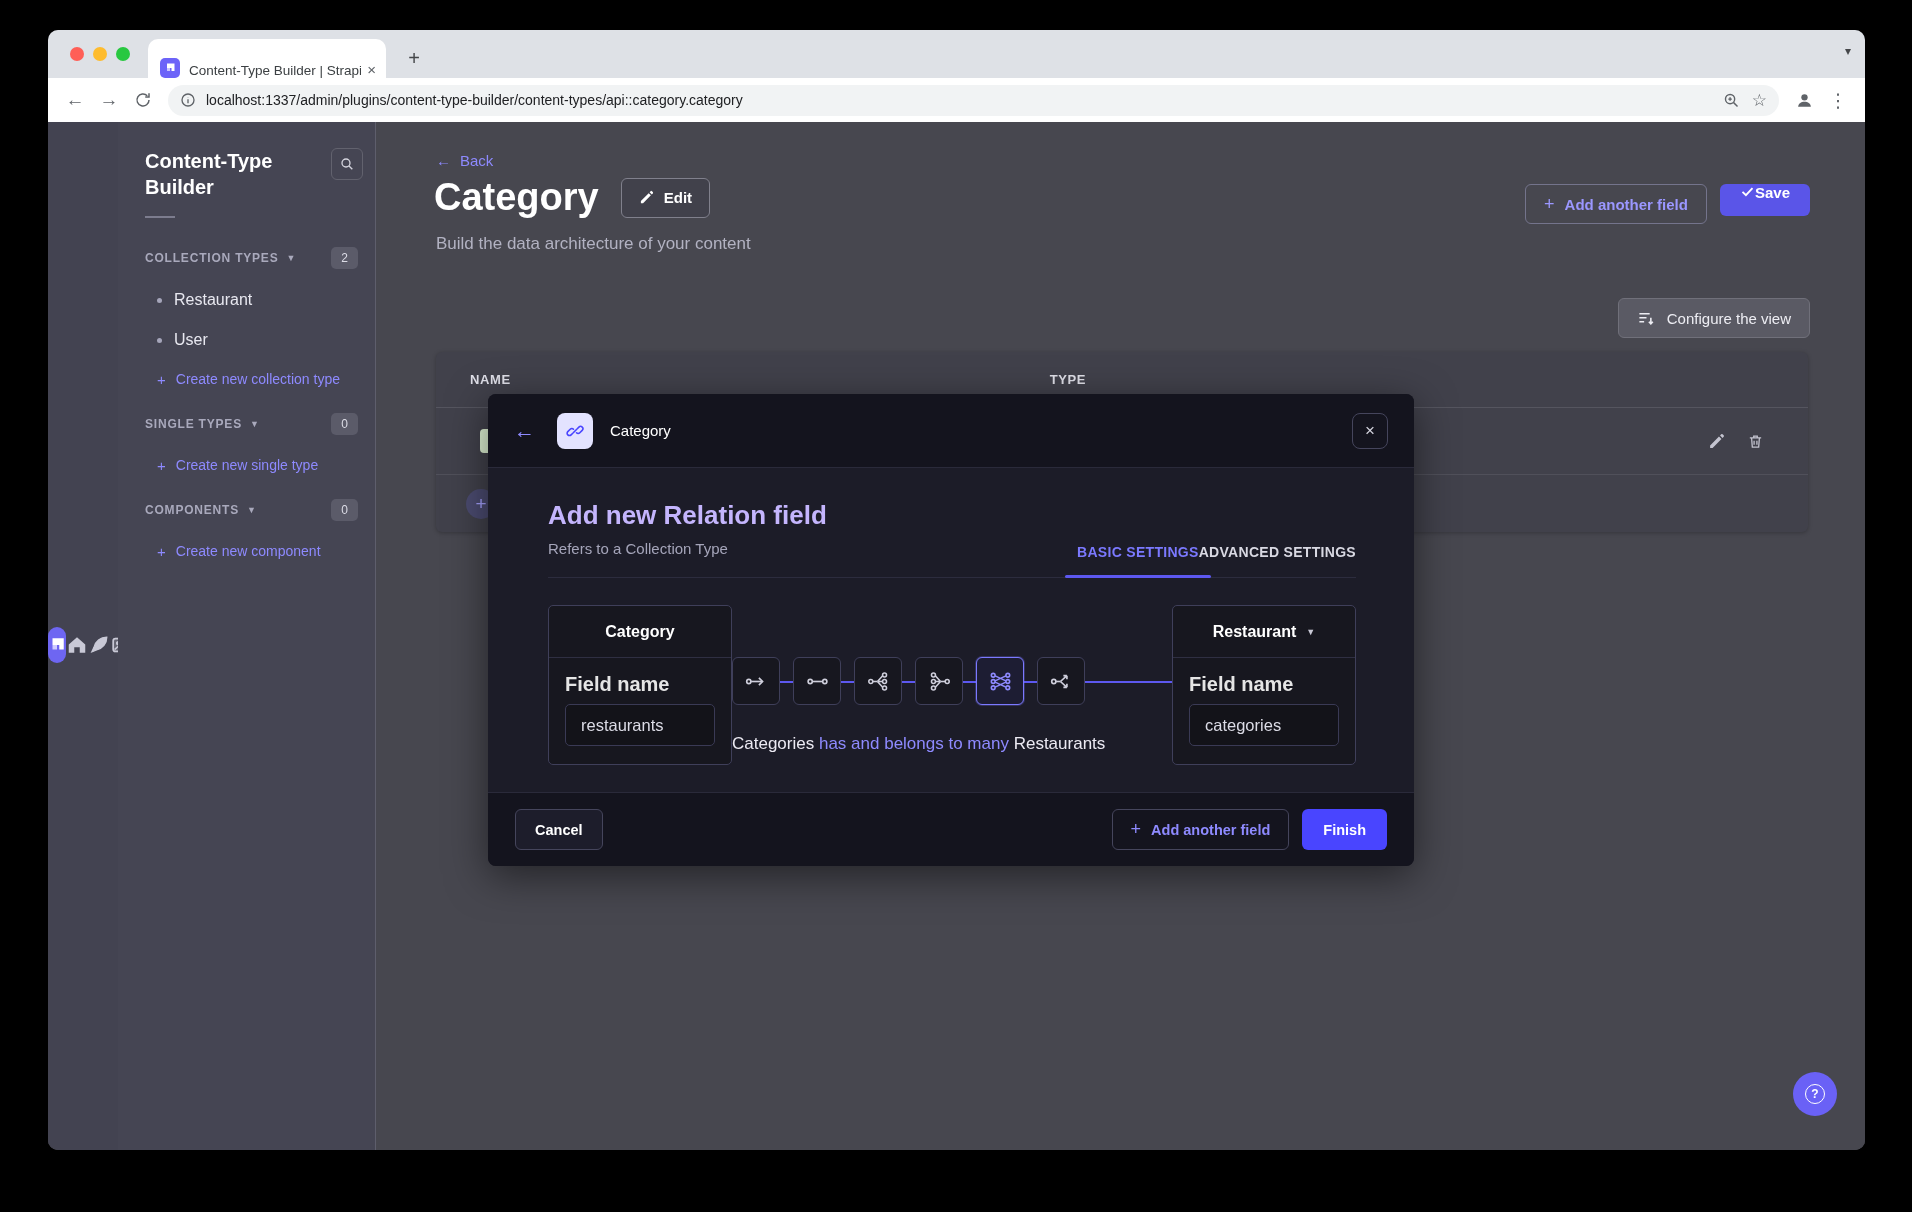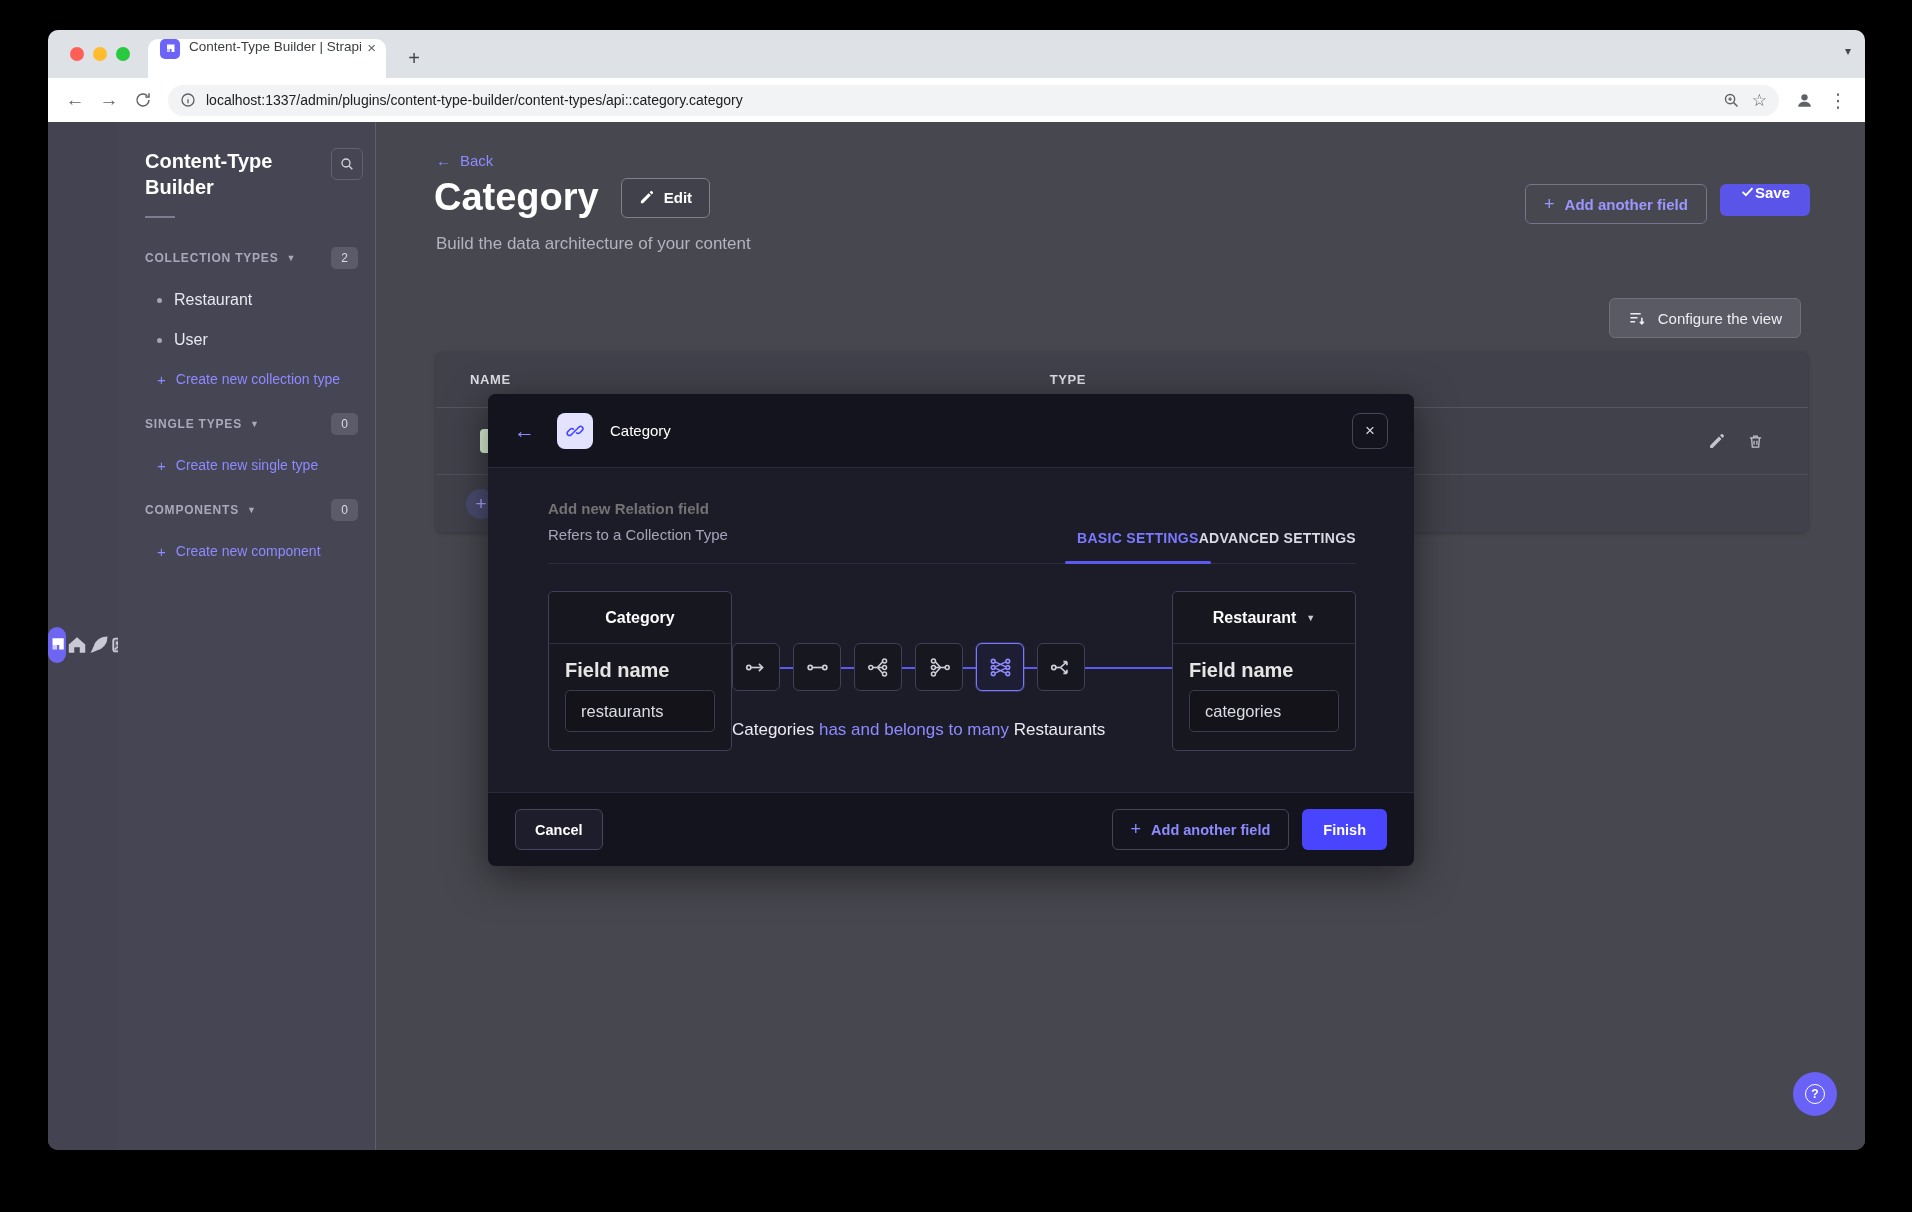--- a/index.html
+++ b/index.html
@@ -5,21 +5,21 @@
   * { box-sizing: border-box; margin: 0; padding: 0; }
   html,body { width:1912px; height:1212px; background:#000; font-family:"Liberation Sans", sans-serif; }
   .screen { position:relative; width:1912px; height:1212px; background:#000; overflow:hidden; }
   .window { position:absolute; left:48px; top:30px; width:1817px; height:1120px; border-radius:10px; overflow:hidden; background:#47474f; }
 
   
   .tabbar { position:relative; height:48px; background:#dee1e6; }
   .traffic { position:absolute; left:22px; top:17px; display:flex; gap:9px; }
   .traffic span { width:14px; height:14px; border-radius:50%; display:block; }
   .t-close{background:#ff5f57;} .t-min{background:#febc2e;} .t-zoom{background:#28c840;}
-  .tab { position:absolute; left:100px; top:9px; width:238px; height:39px; background:#fff; border-radius:10px 10px 0 0; display:flex; align-items:flex-start; padding:0 10px 0 12px; }
+  .tab { position:absolute; left:100px; top:9px; width:238px; height:39px; background:#fff; border-radius:10px 10px 0 0; display:flex; align-items:flex-end; padding:0 10px 0 12px; }
   .favicon { width:20px; height:20px; border-radius:5px; background:#6c63f8; display:flex; align-items:center; justify-content:center; flex:none; }
   .tab-title { flex:1; margin-left:9px; font-size:13.5px; color:#3c4043; white-space:nowrap; overflow:hidden; }
   .tab-close { color:#5f6368; font-size:15px; margin-left:6px; cursor:default; }
   .newtab { position:absolute; left:352px; top:14px; width:28px; height:28px; color:#45474a; font-size:20px; display:flex; align-items:center; justify-content:center; }
   .tab-chevron { position:absolute; right:14px; top:14px; color:#45474a; font-size:12px; }
 
   .toolbar { height:44px; background:#fff; display:flex; align-items:center; padding:0 12px; gap:4px; }
   .nav-ic { width:30px; height:30px; display:flex; align-items:center; justify-content:center; color:#5f6368; font-size:19px; flex:none; }
   .urlpill { flex:1; height:31px; background:#f1f3f4; border-radius:16px; display:flex; align-items:center; padding:0 12px; margin:0 6px; min-width:0; }
   .urlpill .info { margin-right:10px; }
@@ -55,41 +55,41 @@
   .main { position:relative; flex:1; background:#47474f; }
   .back-link { position:absolute; left:60px; top:30px; display:flex; align-items:center; gap:9px; color:#8e8aff; font-size:15px; }
   .title-row { position:absolute; left:58px; top:54px; display:flex; align-items:center; gap:22px; }
   .page-title { font-size:38px; font-weight:bold; color:#fff; }
   .edit-btn { height:40px; padding:0 17px; border:1px solid #80808c; border-radius:6px; background:#41414b; color:#fff; font-size:15px; font-weight:bold; display:flex; align-items:center; gap:10px;text-align:right; }
   .page-sub { position:absolute; left:60px; top:112px; font-size:17px; color:#b2b2c2; }
   .page-actions { position:absolute; right:55px; top:62px; display:flex; gap:13px; }
   .ghost-btn { height:40px; padding:0 18px; border:1px solid #74748c; border-radius:6px; color:#9b97ff; font-size:15px; font-weight:bold; display:flex; align-items:center; gap:10px; background:transparent; }
   .ghost-btn .plus { font-size:18px; font-weight:normal; }
   .save-btn { height:32px; padding:0 20px; border-radius:6px; background:#5a55e8; color:#fff; font-size:15px; font-weight:bold; display:flex; align-items:flex-start; gap:0; border:none; }
-  .configure-btn { position:absolute; right:64px; top:176px; height:40px; padding:0 18px; background:#5a5a64; border:1px solid #70707a; border-radius:6px; color:#ededf3; font-size:15px; display:flex; align-items:center; gap:11px; }
+  .configure-btn { position:absolute; right:55px; top:176px; height:40px; padding:0 18px; background:#5a5a64; border:1px solid #70707a; border-radius:6px; color:#ededf3; font-size:15px; display:flex; align-items:center; gap:11px; }
   .table { position:absolute; left:60px; right:57px; top:230px; background:#41414b; border-radius:6px; box-shadow:0 1px 4px rgba(0,0,0,.25); }
   .thead { height:56px; display:flex; align-items:center; border-bottom:1px solid #55555f; padding:0 34px; }
   .th { font-size:13px; font-weight:bold; letter-spacing:.6px; color:#dfdfe8; }
   .th-type { margin-left:539px; }
   .trow { height:66px; display:flex; align-items:center; padding:0 44px; }
   .chip-aa { background:#dff3d4; color:#2f6846; font-size:14px; font-weight:bold; padding:4px 11px; border-radius:4px; }
   .row-icons { margin-left:auto; display:flex; gap:22px; color:#c4c4d0; }
   .addrow { height:58px; display:flex; align-items:center; padding:0 30px; border-top:1px solid #50505a; }
   .plus-circle { width:30px; height:30px; border-radius:50%; background:#4b4b70; color:#a5a1ff; font-size:19px; display:flex; align-items:center; justify-content:center; }
 
   
   .modal { position:absolute; left:440px; top:272px; width:926px; height:472px; background:#1c1c28; border-radius:8px; box-shadow:0 10px 40px rgba(0,0,0,.5); display:flex; flex-direction:column; overflow:hidden; }
   .m-head { height:74px; flex:none; background:#14141e; border-bottom:1px solid #2a2a3a; display:flex; align-items:center; padding:0 26px; }
   .m-back { color:#8e8aff; font-size:21px; margin-right:22px; }
   .m-chip { width:36px; height:36px; border-radius:8px; background:#e3e3ff; display:flex; align-items:center; justify-content:center; color:#4945ff; }
   .m-crumb { margin-left:17px; font-size:15px; color:#fff; }
   .m-close { margin-left:auto; width:36px; height:36px; border:1px solid #45455c; border-radius:8px; display:flex; align-items:center; justify-content:center; color:#d4d4de; font-size:17px; background:transparent; }
   .m-body { flex:1; padding:32px 58px 0 60px; display:flex; flex-direction:column; }
   .m-top { display:flex; justify-content:space-between; border-bottom:1px solid #2c2c3e; }
-  .m-title { font-size:15px; font-weight:bold; color:#737373; }
+  .m-title { font-size:26px; font-weight:bold; color:#c4b5fd; }
   .m-sub { font-size:15px; color:#a5a5ba; margin-top:9px; padding-bottom:20px; }
   .m-tabs { display:flex; align-items:flex-end; }
   .m-tab { font-size:14px; font-weight:bold; letter-spacing:.3px; padding-bottom:17px; color:#d9d9e3; position:relative; }
   .m-tab.active { color:#7b79ff; }
   .m-tab.active::after { content:""; position:absolute; left:-12px; right:-12px; bottom:-1px; height:3px; background:#5d58f0; border-radius:2px; }
   .rel-row { display:flex; margin-top:27px; align-items:flex-start; }
   .rel-card { width:184px; flex:none; border:1px solid #3f3f5a; border-radius:5px; background:#17171f; }
   .rc-head { height:52px; display:flex; align-items:center; justify-content:center; gap:10px; border-bottom:1px solid #2f2f42; color:#fff; font-size:16px; font-weight:bold; }
   .rc-caret { font-size:9px; color:#c9c9d6; }
   .rc-body { padding:15px 16px 18px; }

